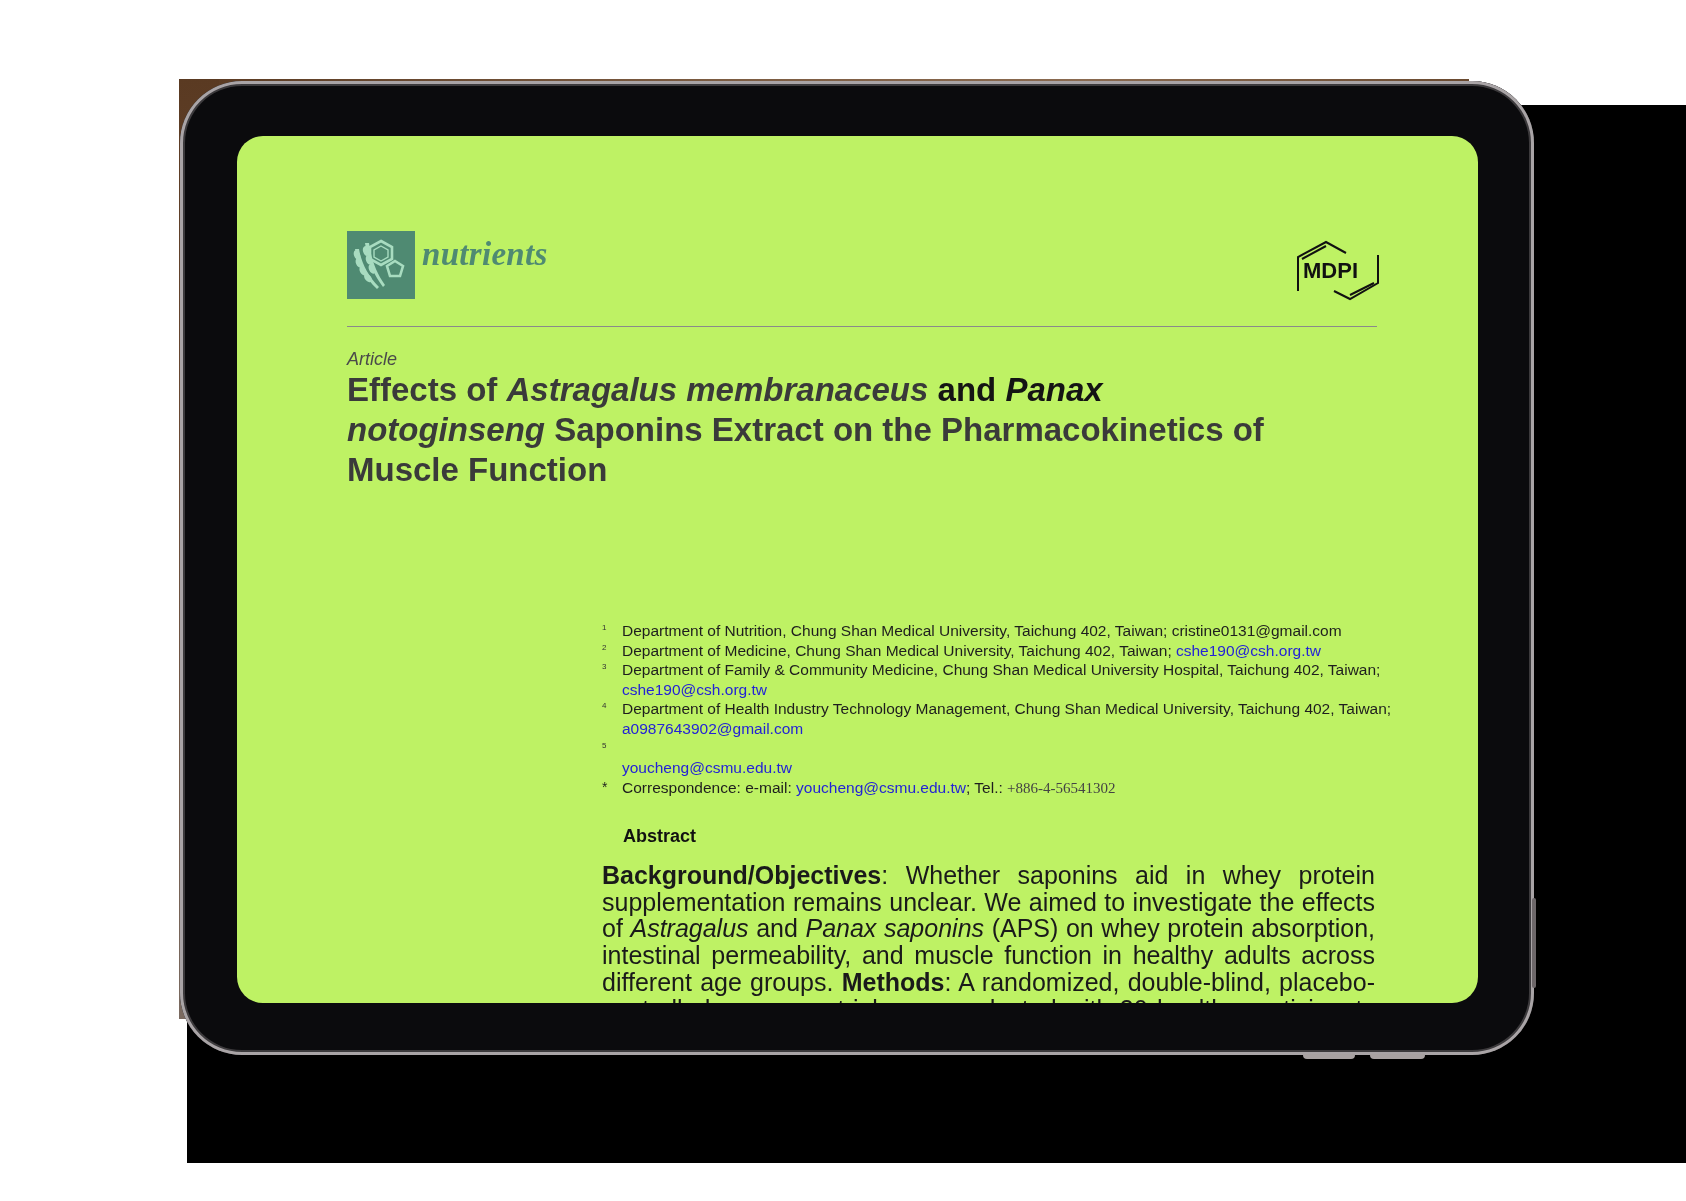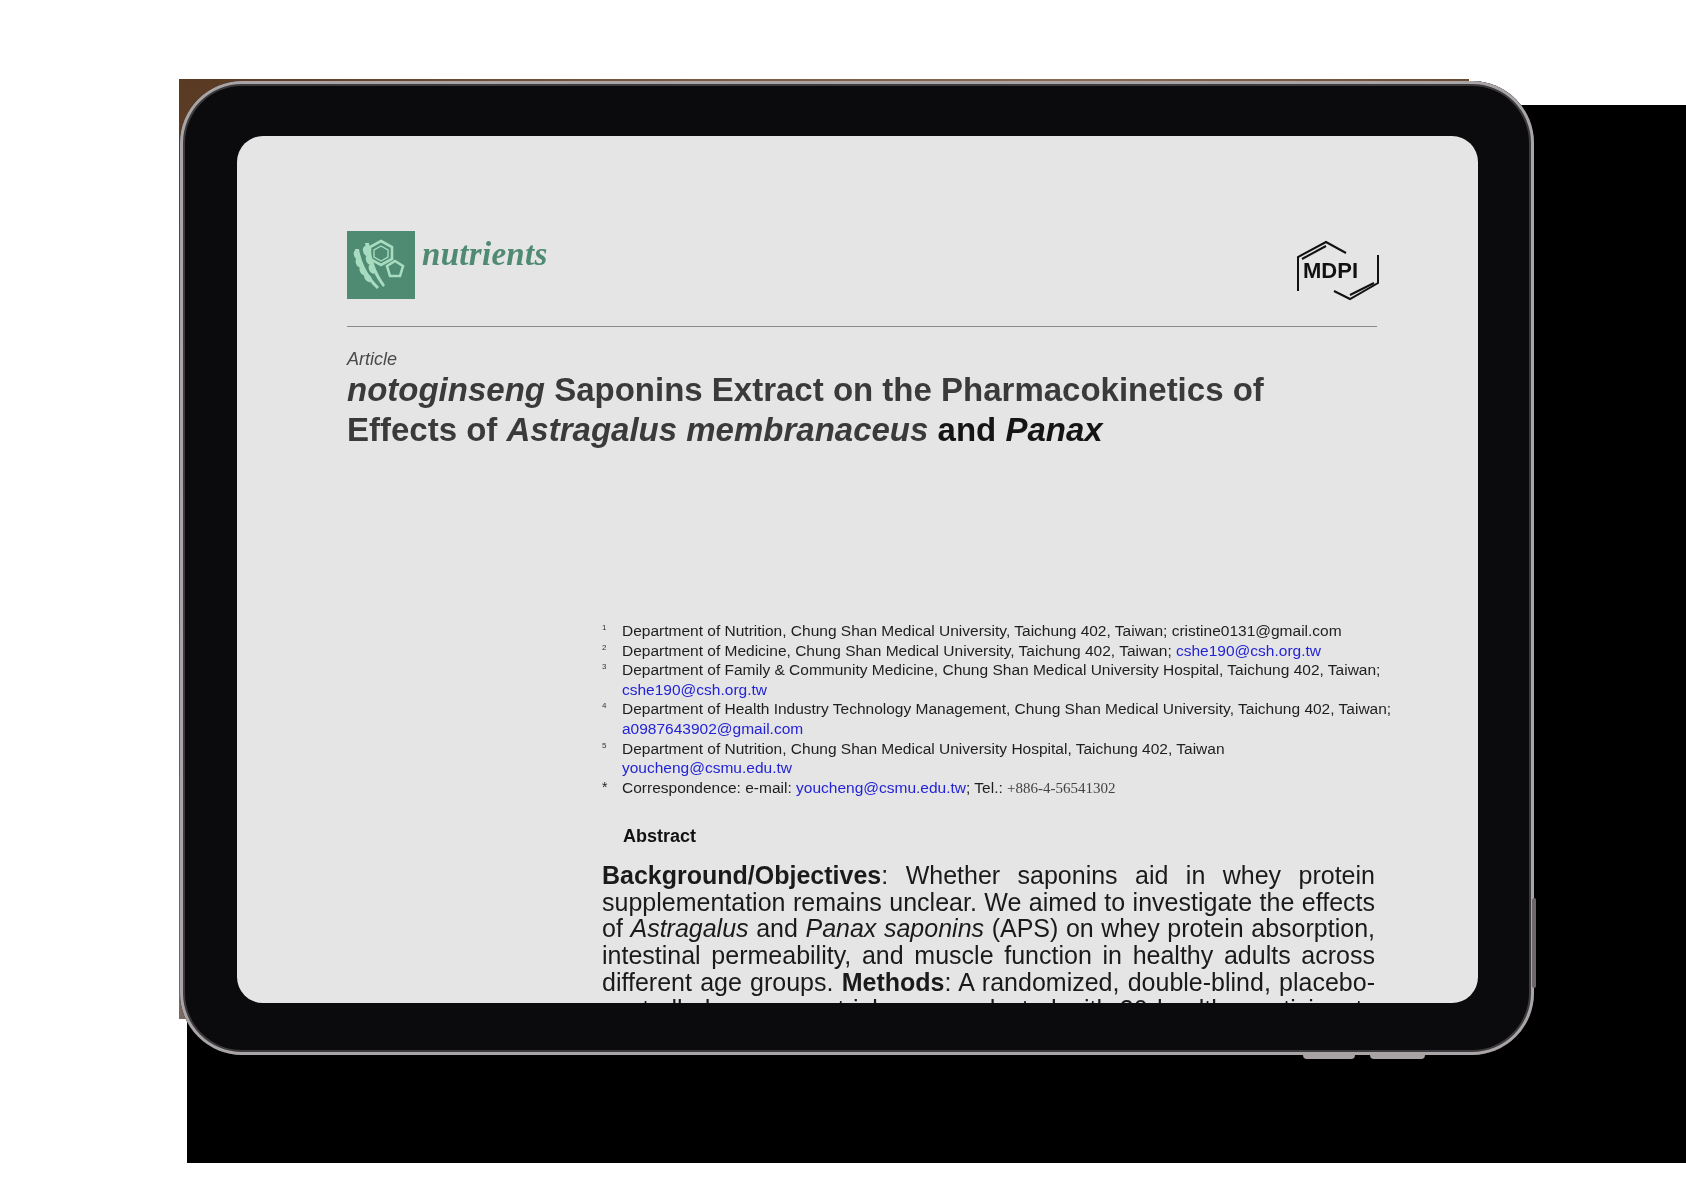--- a/index.html
+++ b/index.html
@@ -28,21 +28,21 @@
     }
     .side-button {
       position: absolute; left: 1532px; top: 898px; width: 4px; height: 90px;
       background: #6d6769; border-radius: 2px;
     }
     .vol-button {
       position: absolute; top: 1054px; height: 5px; background: #a8a2a2; border-radius: 0 0 4px 4px;
     }
     .screen {
       position: absolute; left: 237px; top: 136px; width: 1241px; height: 867px;
-      background: #e5e5e5; border-radius: 26px; overflow: hidden;
+      background: #bef264; border-radius: 26px; overflow: hidden;
     }
     
     .logo-box {
       position: absolute; left: 110px; top: 95px; width: 68px; height: 68px;
       background: #4f8a72;
     }
     .logo-box svg { display: block; }
     .journal-name {
       position: absolute; left: 185px; top: 100px;
       font-family: "Liberation Serif", serif; font-style: italic; font-weight: bold;
@@ -137,22 +137,23 @@
       </g>
       <text x="9" y="39" font-family="Liberation Sans, sans-serif" font-weight="bold" font-size="22" fill="#111">MDPI</text>
     </svg>
   </div>
 
   <div class="divider"></div>
 
   <div class="article-type">Article</div>
 
   <div class="title">
+    <div><span class="g">Effects of </span><i class="g">Astragalus membranaceus</i><span> and </span><i>Panax</i></div>
     <div><i class="g">notoginseng</i><span class="g"> Saponins Extract on the Pharmacokinetics of</span></div>
-    <div><span class="g">Effects of </span><i class="g">Astragalus membranaceus</i><span> and </span><i>Panax</i></div>
+    <div class="g">Muscle Function</div>
   </div>
 
 
   <div class="affiliations">
     <div class="aff">
       <span class="num">1</span>
       <span class="txt">Department of Nutrition, Chung Shan Medical University, Taichung 402, Taiwan; cristine0131@gmail.com</span>
     </div>
     <div class="aff">
       <span class="num">2</span>
@@ -161,21 +162,21 @@
     <div class="aff">
       <span class="num">3</span>
       <span class="txt"><span>Department of Family &amp; Community Medicine, Chung Shan Medical University Hospital, Taichung 402, Taiwan; </span><a class="mail">cshe190@csh.org.tw</a></span>
     </div>
     <div class="aff">
       <span class="num">4</span>
       <span class="txt"><span>Department of Health Industry Technology Management, Chung Shan Medical University, Taichung 402, Taiwan; </span><a class="mail">a0987643902@gmail.com</a></span>
     </div>
     <div class="aff">
       <span class="num">5</span>
-      <span class="txt"><span>Department of Nutrition, Chung Shan Medical University Hospital, Taichung 402, Taiwan </span><br><a class="mail">youcheng@csmu.edu.tw</a></span>
+      <span class="txt"><br><a class="mail">youcheng@csmu.edu.tw</a></span>
     </div>
     <div class="aff">
       <span class="star">*</span>
       <span class="txt"><span>Correspondence: e-mail: </span><a class="mail">youcheng@csmu.edu.tw</a><span>; Tel.: </span><span class="tel">+886-4-56541302</span></span>
     </div>
   </div>
 
   <div class="abstract-heading">Abstract</div>
 
   <div class="abstract-body"><b>Background/Objectives</b><span>: Whether saponins aid in whey protein supplementation remains unclear. We aimed to investigate the effects of </span><i>Astragalus</i><span> and </span><i>Panax saponins</i><span> (APS) on whey protein absorption, intestinal permeability, and muscle function in healthy adults across different age groups. </span><b>Methods</b><span>: A randomized, double-blind, placebo-controlled crossover trial was conducted with 30 healthy participants equally stratified</span></div>

